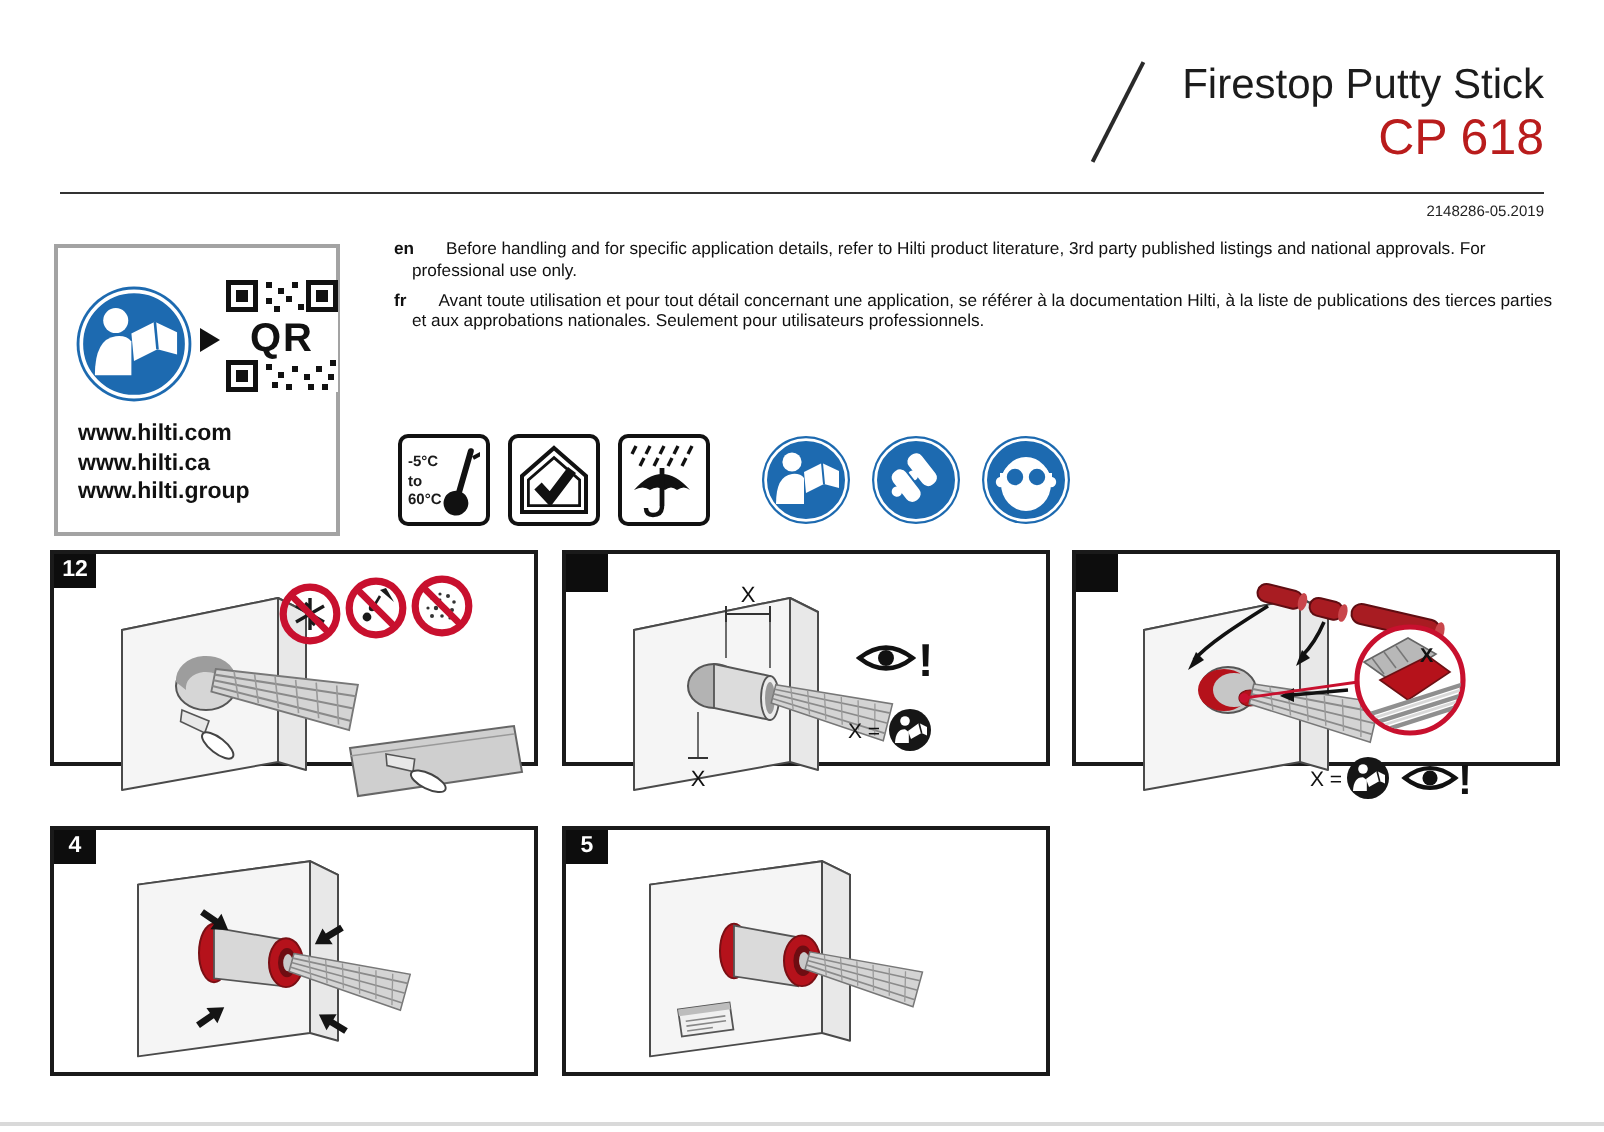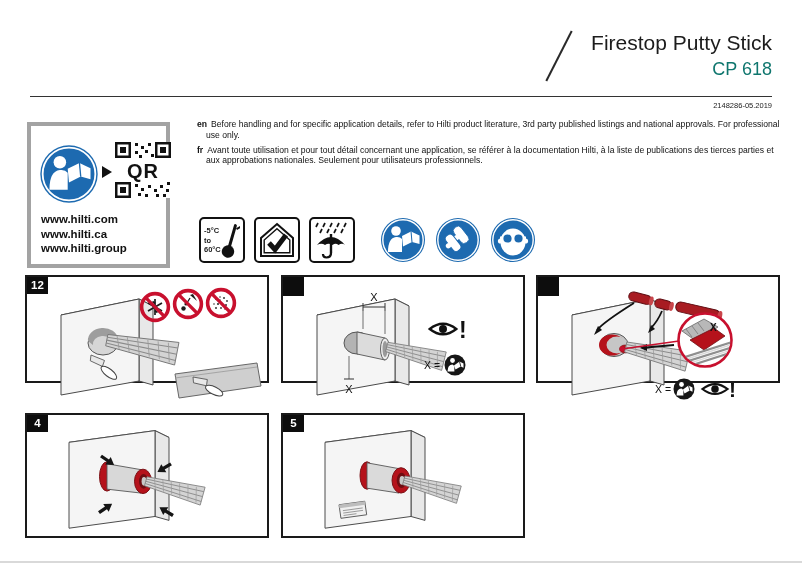--- a/index.html
+++ b/index.html
@@ -7,35 +7,35 @@
   .page{position:relative;width:802px;height:566px;background:#fff;overflow:hidden;}
 
   
   .logo{position:absolute;left:30px;top:29px;width:228px;height:55px;background:#d0112b;
         display:flex;align-items:center;justify-content:center;}
   .logo span{color:#fff;font-size:42px;font-weight:800;letter-spacing:6px;line-height:1;}
   .title-slash{position:absolute;left:558px;top:28px;height:56px;width:0;
         border-left:2px solid #2a2a2a;transform:rotate(27deg);}
   .title-block{position:absolute;right:30px;top:30px;text-align:right;}
   .title-block .t1{font-size:21px;line-height:26px;color:#1c1c1c;}
-  .title-block .t2{font-size:18px;line-height:26px;color:#0f766e;}
+  .title-block .t2{font-size:25px;line-height:26px;color:#b91c1c;}
   .header-rule{position:absolute;left:30px;right:30px;top:96px;border-top:1.4px solid #333;}
   .doc-number{position:absolute;right:30px;top:101px;font-size:7.5px;color:#222;}
 
   
   .info-box{position:absolute;left:27px;top:122px;width:143px;height:146px;
-        border:4px solid #a3a3a3;box-sizing:border-box;background:#fff;}
+        border:2px solid #a3a3a3;box-sizing:border-box;background:#fff;}
   .play-arrow{position:absolute;left:71px;top:40px;width:0;height:0;
         border-left:10px solid #111;border-top:6.5px solid transparent;border-bottom:6.5px solid transparent;}
   .info-links{position:absolute;left:10px;top:86px;font-weight:700;font-size:11.5px;line-height:14.5px;color:#111;}
 
   
   .notices{position:absolute;left:197px;top:119px;width:588px;}
   .notices p{margin:0 0 4px 0;font-size:8.6px;line-height:10.8px;color:#111;padding-left:9px;}
-  .notices b{margin-left:-9px;padding-right:4px;}
+  .notices b{margin-left:-9px;padding-right:16px;}
 
   
   .pictos{position:absolute;left:199px;top:217px;display:flex;align-items:flex-end;gap:9px;}
   .pbox{width:46px;height:46px;border:2.5px solid #111;border-radius:5px;box-sizing:border-box;
         background:#fff;display:flex;align-items:center;justify-content:center;}
   .pbox.temp{padding:1px 0 0 3px;justify-content:flex-start;}
   .temp-txt{font-size:7.5px;font-weight:700;line-height:9.5px;white-space:nowrap;}
   .pcircle{width:46px;height:46px;}
   .pcircle.first{margin-left:16px;}
 

